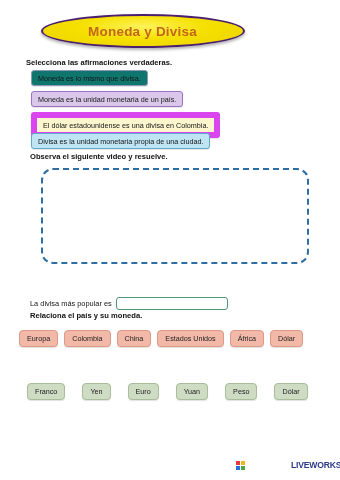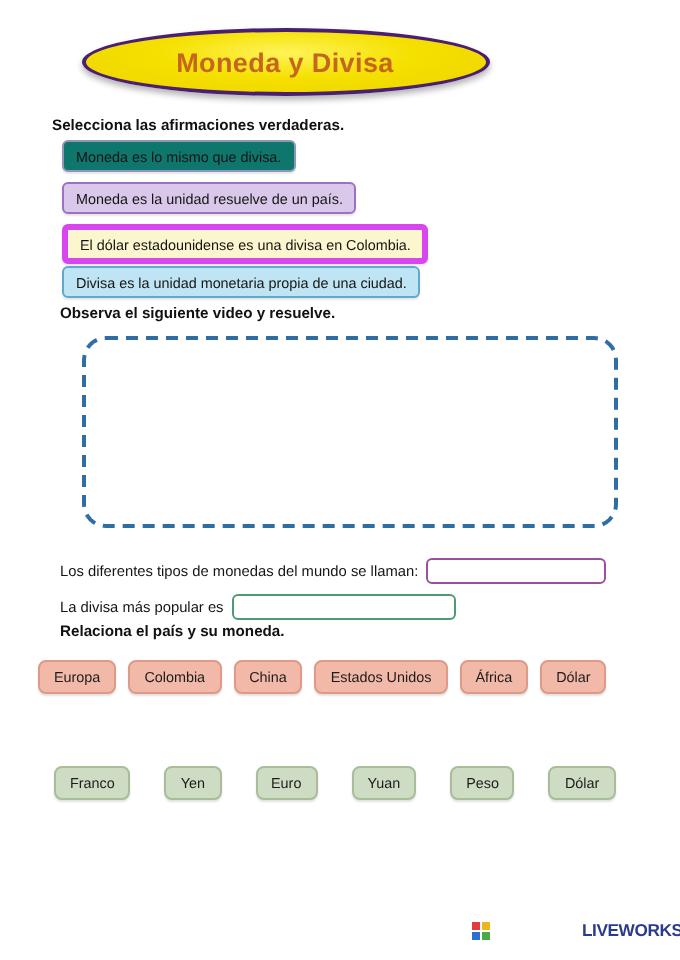--- a/index.html
+++ b/index.html
@@ -81,21 +81,21 @@
     border: 1px solid #8d98b8;
   }
   #stmt-1 {
     left: 31px; top: 91px;
     background: #d9c8ea;
     border: 1px solid #9c71c4;
   }
   #stmt-2 {
     left: 31px; top: 112px;
     background: #fcf6cf;
-    border: 3px solid #d946ef;
+    border: 6px solid #d946ef;
   }
   #stmt-3 {
     left: 31px; top: 133px;
     background: #bfe4f4;
     border: 1px solid #5fa9cd;
   }
 
   
   .video-box {
     position: absolute;
@@ -205,32 +205,28 @@
 
   <div class="title-wrap">
     <div class="title-ellipse">
       <span class="title-text">Moneda y Divisa</span>
     </div>
   </div>
 
   <div class="instruction" id="ins-1">Selecciona las afirmaciones verdaderas.</div>
 
   <div class="statement" id="stmt-0">Moneda es lo mismo que divisa.</div>
-  <div class="statement" id="stmt-1">Moneda es la unidad resuelve de un país.</div>
+  <div class="statement" id="stmt-1">Moneda es la unidad monetaria de un país.</div>
   <div class="statement" id="stmt-2">El dólar estadounidense es una divisa en Colombia.</div>
   <div class="statement" id="stmt-3">Divisa es la unidad monetaria propia de una ciudad.</div>
 
   <div class="instruction" id="ins-2">Observa el siguiente video y resuelve.</div>
 
   <div class="video-box"></div>
 
-  <div class="blank-row" id="blank-row-0">
-    <span class="blank-label">Los diferentes tipos de monedas del mundo se llaman:</span>
-    <input class="blank-input" id="blank-input-0" type="text" placeholder="" style="">
-  </div>
 
   <div class="blank-row" id="blank-row-1">
     <span class="blank-label">La divisa más popular es</span>
     <input class="blank-input" id="blank-input-1" type="text" placeholder="" style="">
   </div>
 
   <div class="instruction" id="ins-3">Relaciona el país y su moneda.</div>
 
   <div class="chip-row" id="chip-row-countries">
     <div class="chip chip-country">Europa</div>

